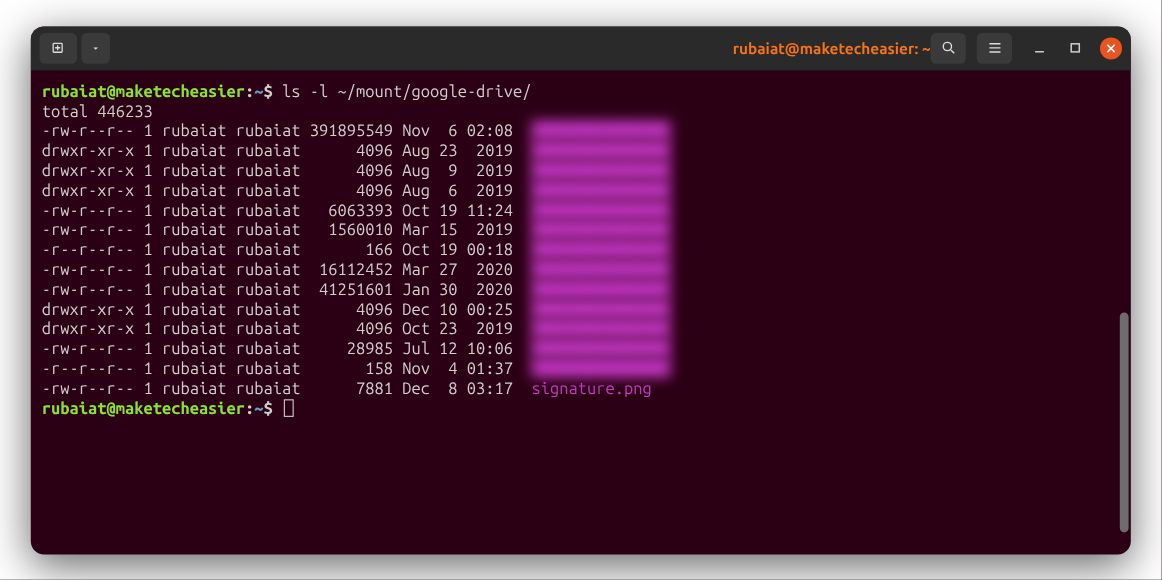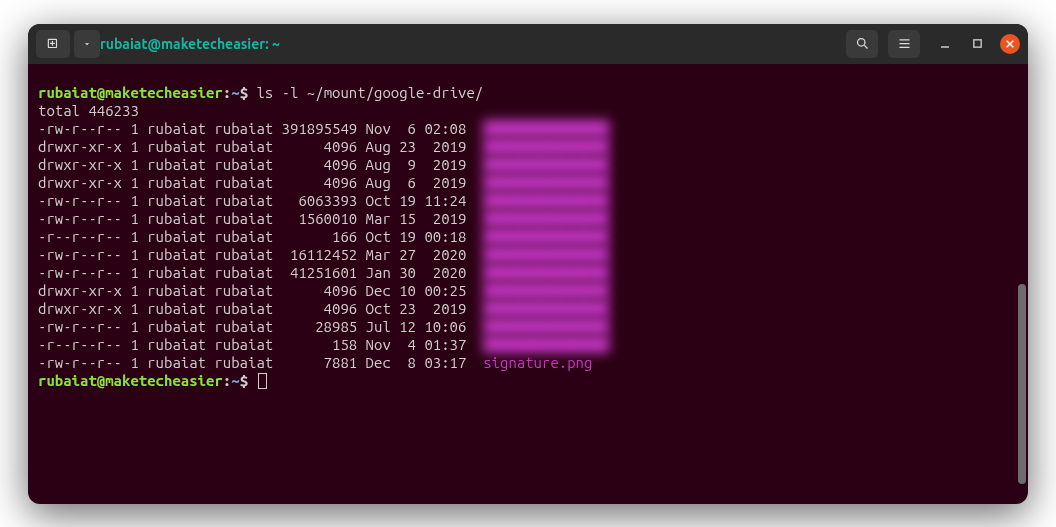--- a/index.html
+++ b/index.html
@@ -50,22 +50,22 @@
       justify-content: center;
       color: #ddd;
       font-size: 14px;
       cursor: pointer;
     }
     .tb-btn.small {
       width: 26px;
     }
     .tb-title {
       flex: 1;
-      text-align: left;
-      color: #14b8a6;
+      text-align: right;
+      color: #f97316;
       font-family: Ubuntu, sans-serif;
       font-size: 14px;
       font-weight: 600;
     }
     .titlebar-right {
       display: flex;
       align-items: center;
       gap: 10px;
     }
     .tb-icon-btn {
@@ -96,21 +96,21 @@
       cursor: pointer;
     }
     .wc.close {
       background: #e95420;
       border-radius: 50%;
       width: 20px;
       height: 20px;
     }
     .terminal {
       flex: 1;
-      padding: 20px 10px;
+      padding: 10px 10px;
       color: #d0cfcc;
       font-size: 15px;
       line-height: 18px;
       white-space: pre;
       overflow: hidden;
       position: relative;
     }
     .prompt-user { color: #8ae234; font-weight: bold; }
     .prompt-sep { color: #d0cfcc; font-weight: bold;}
     .prompt-path { color: #729fcf; font-weight: bold;}

